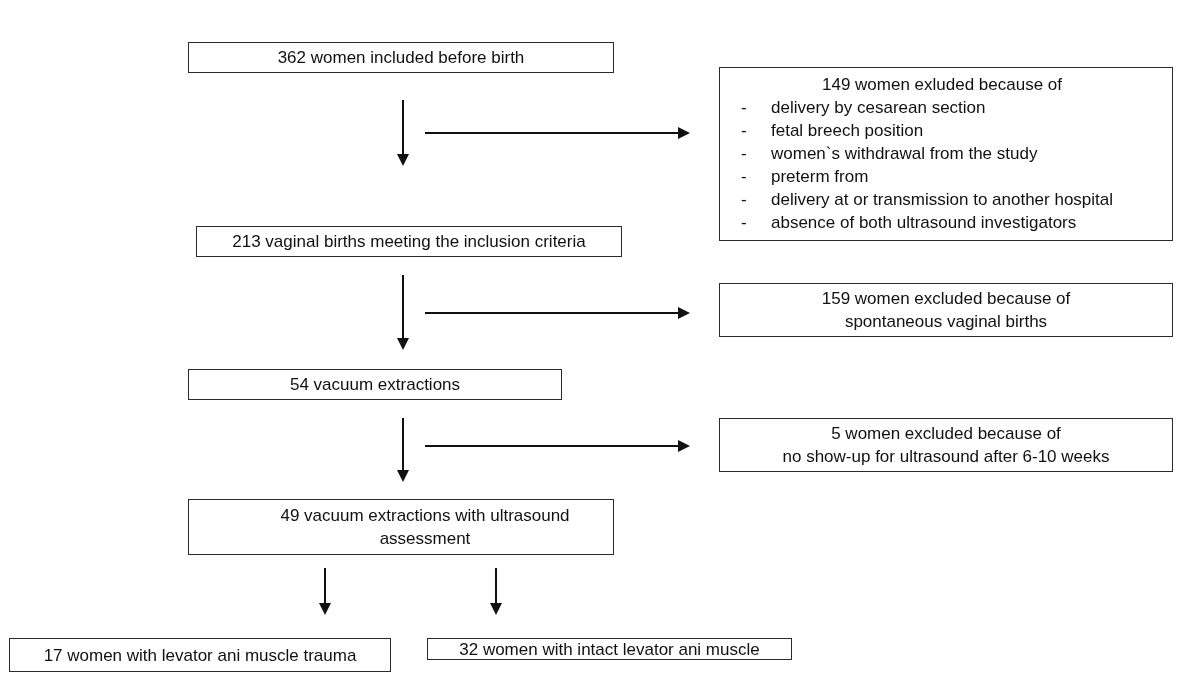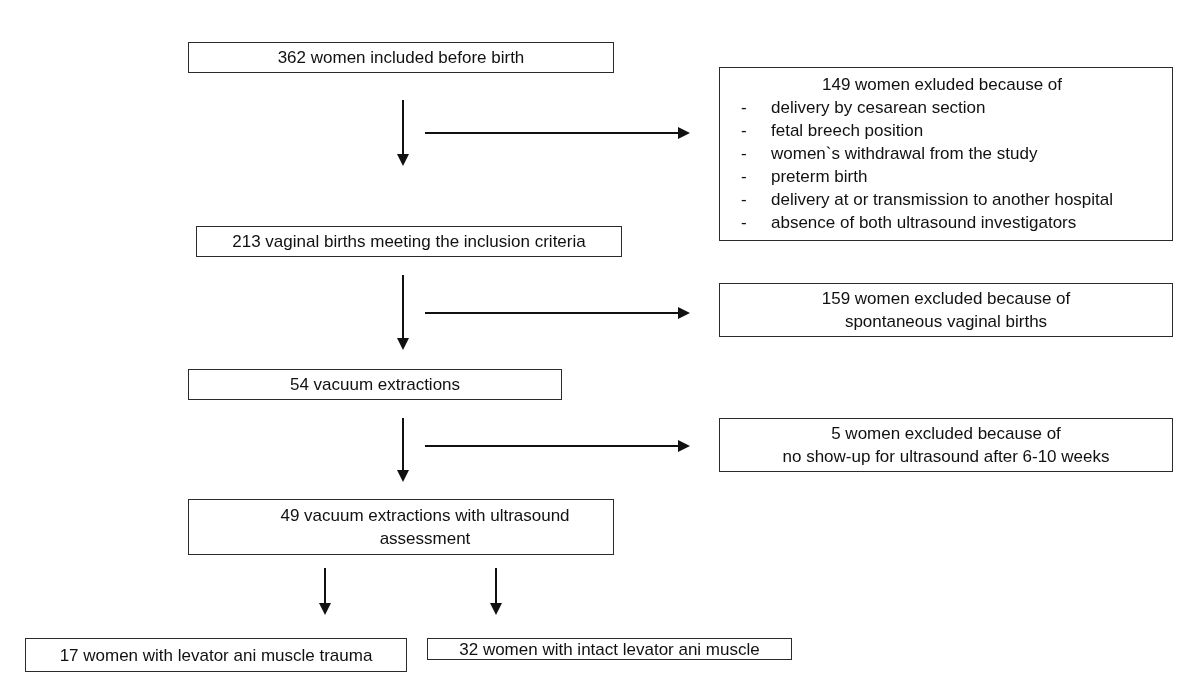--- a/index.html
+++ b/index.html
@@ -90,21 +90,21 @@
 
   <div class="box" style="left:188px; top:369px; width:374px; height:31px;">
     <span>54 vacuum extractions</span>
   </div>
 
   <div class="box" style="left:188px; top:499px; width:426px; height:56px;padding-left:48px;">
     <span>49 vacuum extractions with ultrasound</span>
     <span>assessment</span>
   </div>
 
-  <div class="box" style="left:25px; top:638px; width:382px; height:34px;">
+  <div class="box" style="left:9px; top:638px; width:382px; height:34px;">
     <span>17 women with levator ani muscle trauma</span>
   </div>
 
   <div class="box" style="left:427px; top:638px; width:365px; height:22px;">
     <span>32 women with intact levator ani muscle</span>
   </div>
 
   <div class="box excl-list" style="left:719px; top:39px; width:454px; height:174px;margin-top:28px;">
     <div class="excl-title">149 women exluded because of</div>
     <div>
@@ -115,21 +115,21 @@
         <div class="excl-item">
           <span class="dash">-</span>
           <span class="itxt">fetal breech position</span>
         </div>
         <div class="excl-item">
           <span class="dash">-</span>
           <span class="itxt">women`s withdrawal from the study</span>
         </div>
         <div class="excl-item">
           <span class="dash">-</span>
-          <span class="itxt">preterm birth</span>
+          <span class="itxt">preterm from</span>
         </div>
         <div class="excl-item">
           <span class="dash">-</span>
           <span class="itxt">delivery at or transmission to another hospital</span>
         </div>
         <div class="excl-item">
           <span class="dash">-</span>
           <span class="itxt">absence of both ultrasound investigators</span>
         </div>
       </div>

